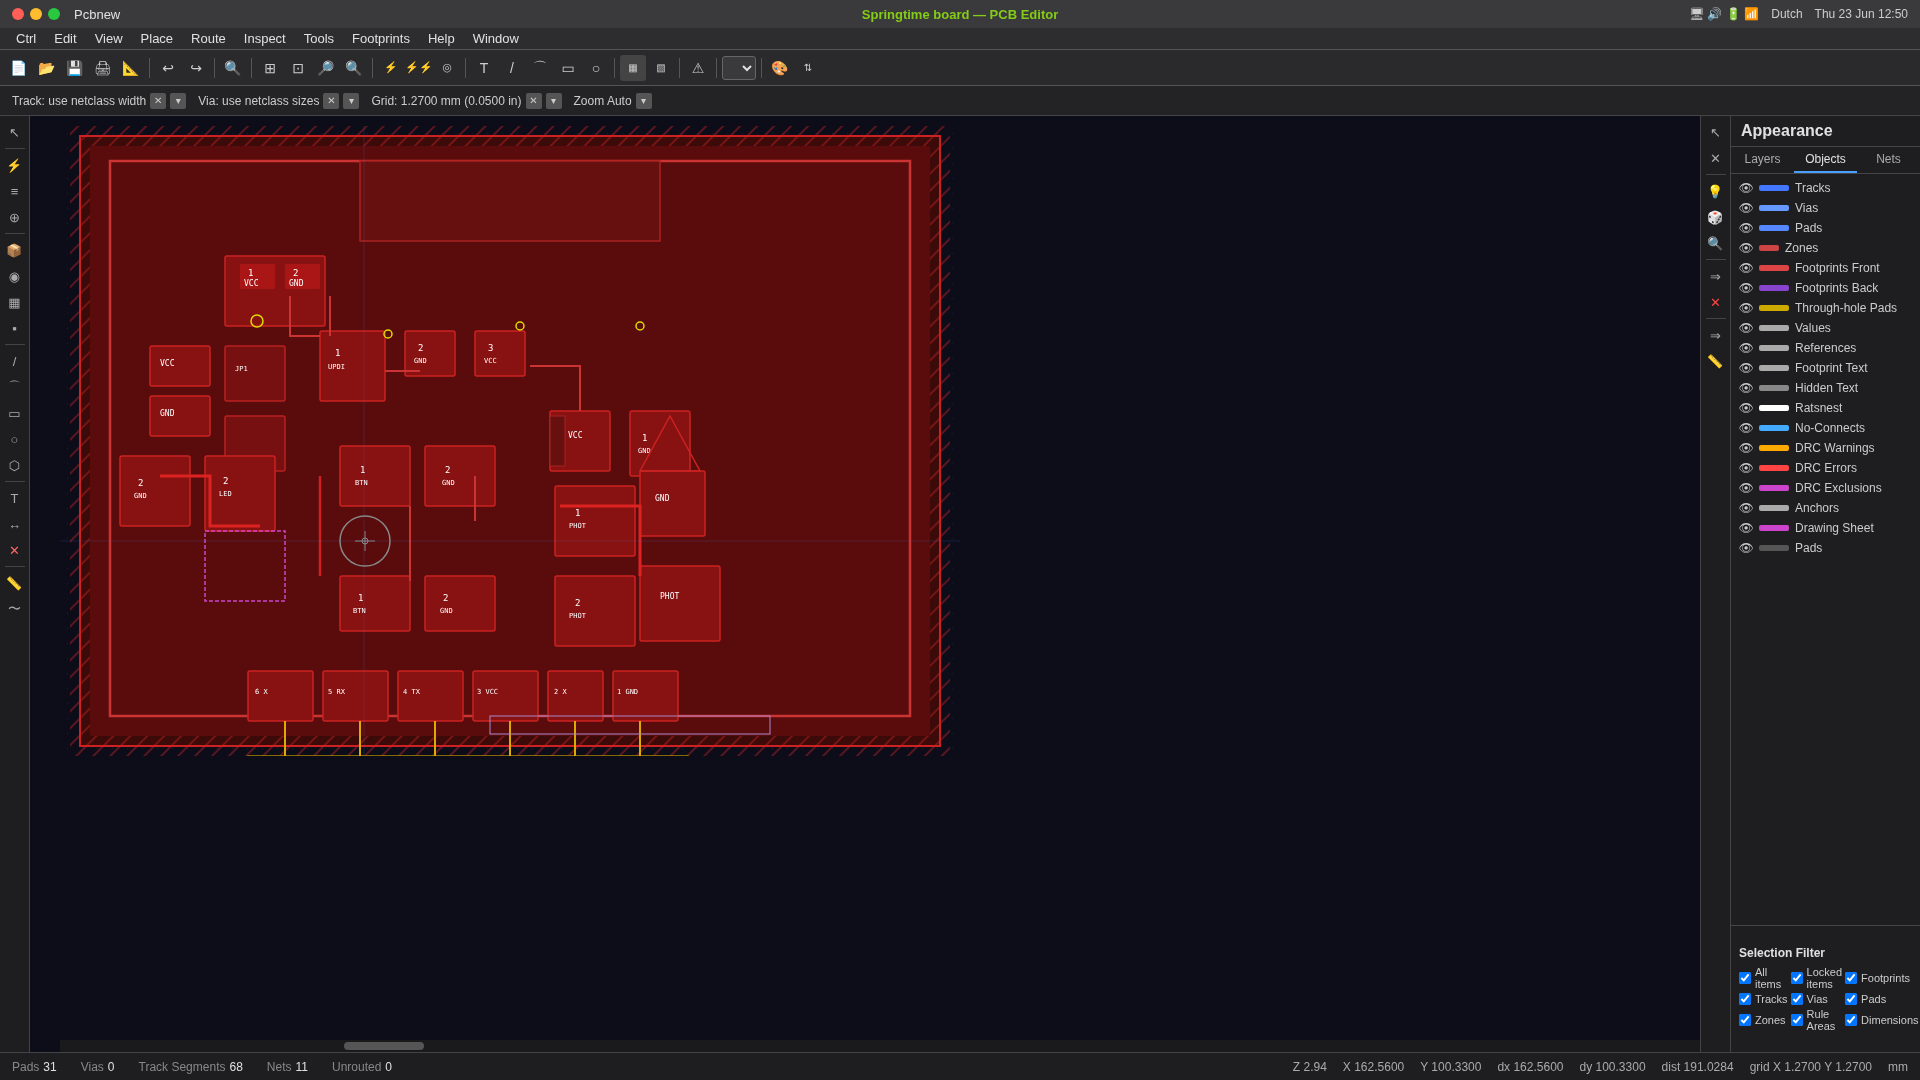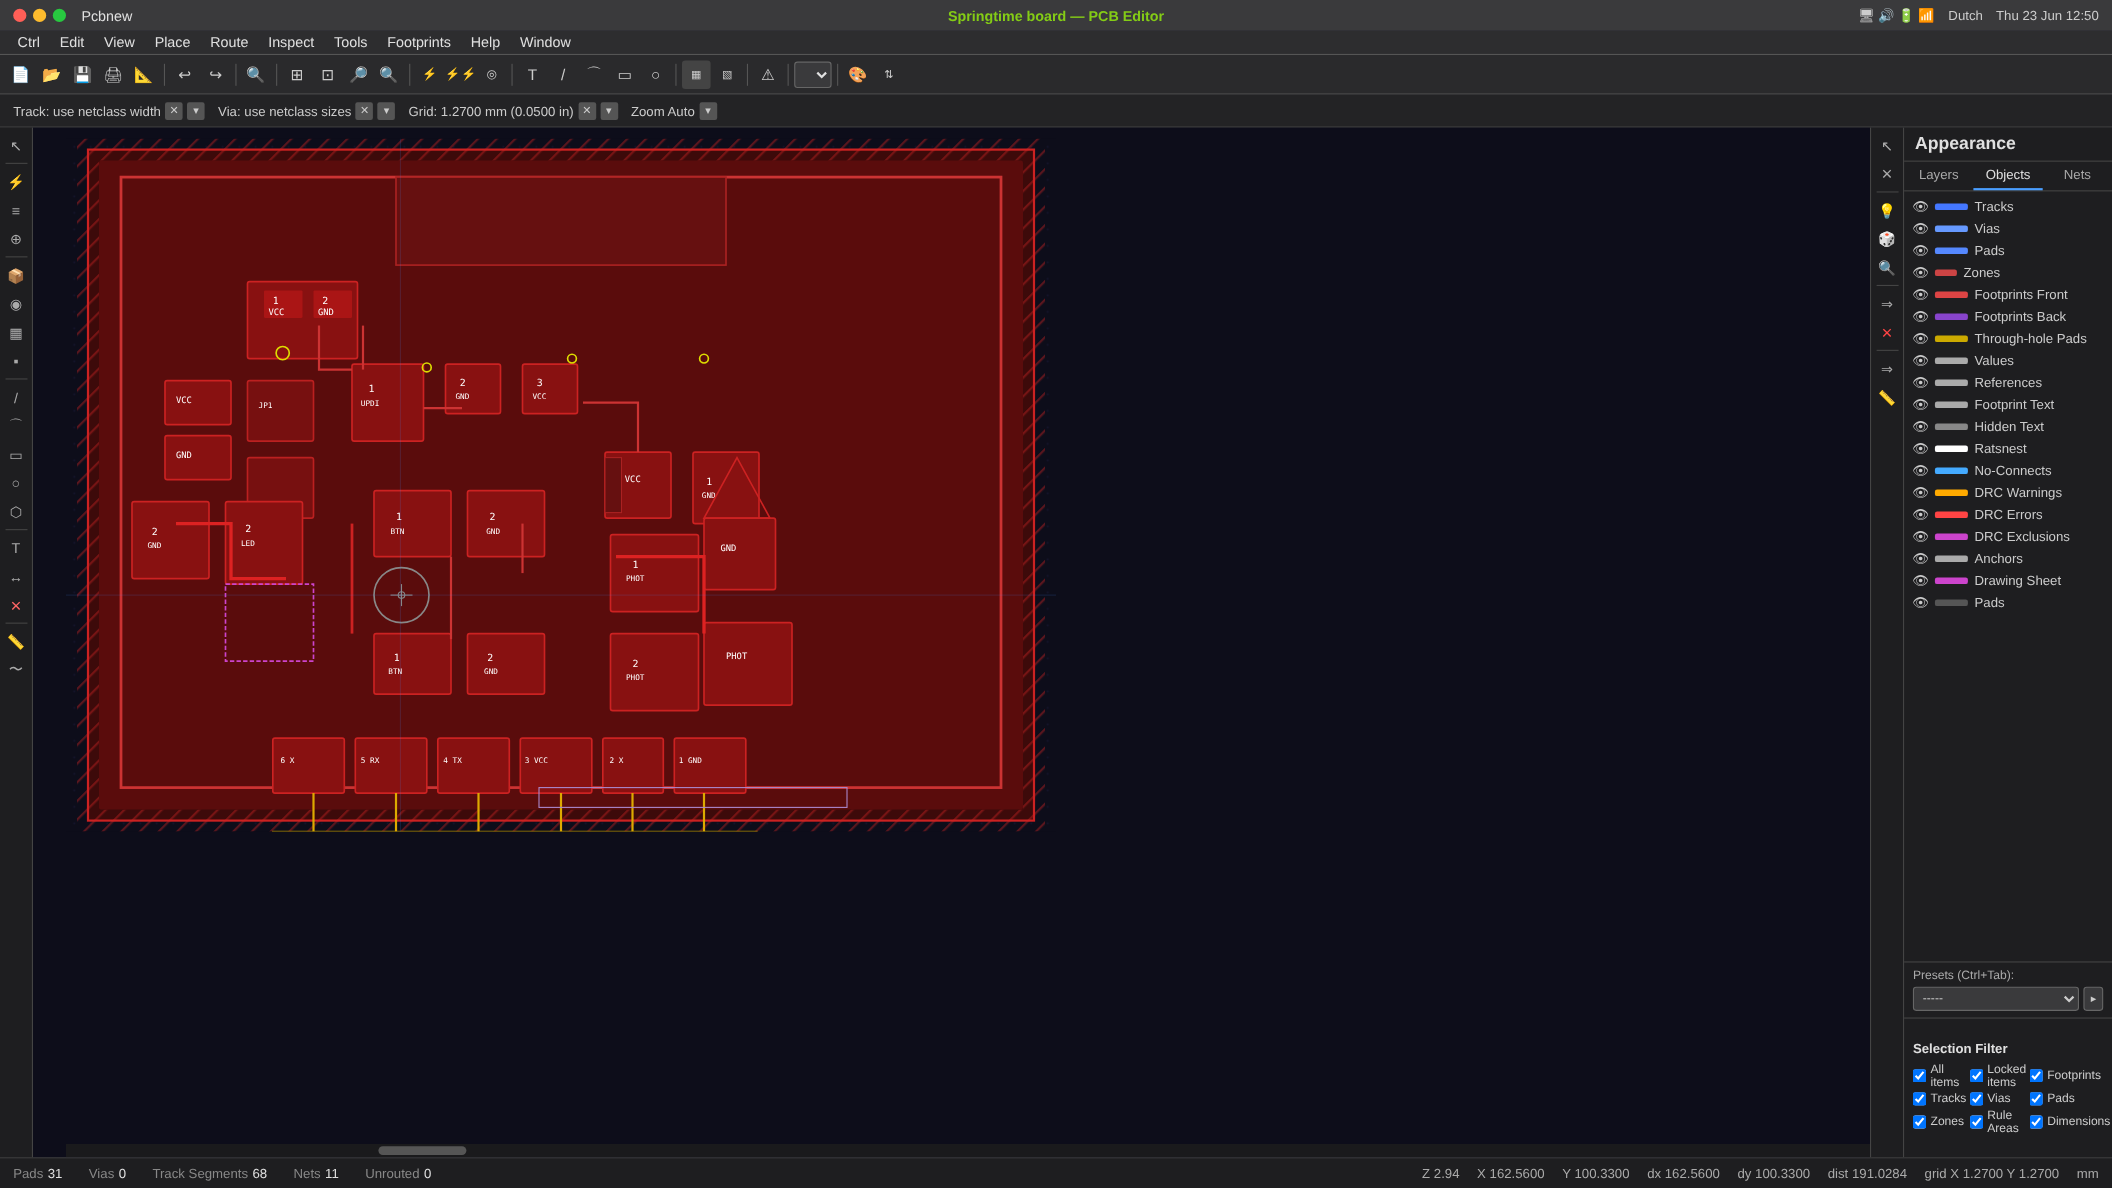--- a/index.html
+++ b/index.html
@@ -538,29 +538,20 @@
         <span class="layer-color" style="background:#cc44cc;"></span>
         <span class="layer-name">Drawing Sheet</span>
       </div>
       <div class="layer-item">
         <span class="layer-eye">👁</span>
         <span class="layer-color" style="background:#555555;"></span>
         <span class="layer-name">Pads</span>
       </div>
     </div>
 
-    <div id="presets-section">
-      <div class="presets-label">Presets (Ctrl+Tab):</div>
-      <div style="display:flex; gap:4px; align-items:center;">
-        <select class="presets-select">
-          <option>-----</option>
-        </select>
-        <button style="width:20px;height:22px;background:#3a3a3c;border:1px solid #666;color:#ccc;border-radius:3px;cursor:pointer;font-size:10px;">▸</button>
-      </div>
-    </div>
 
     <div id="sel-filter">
       <div class="sel-filter-title">Selection Filter</div>
       <div class="sf-grid">
         <div class="sf-item">
           <input type="checkbox" checked="" style="">
           <span>All items</span>
         </div>
         <div class="sf-item">
           <input type="checkbox" checked="" style="">

